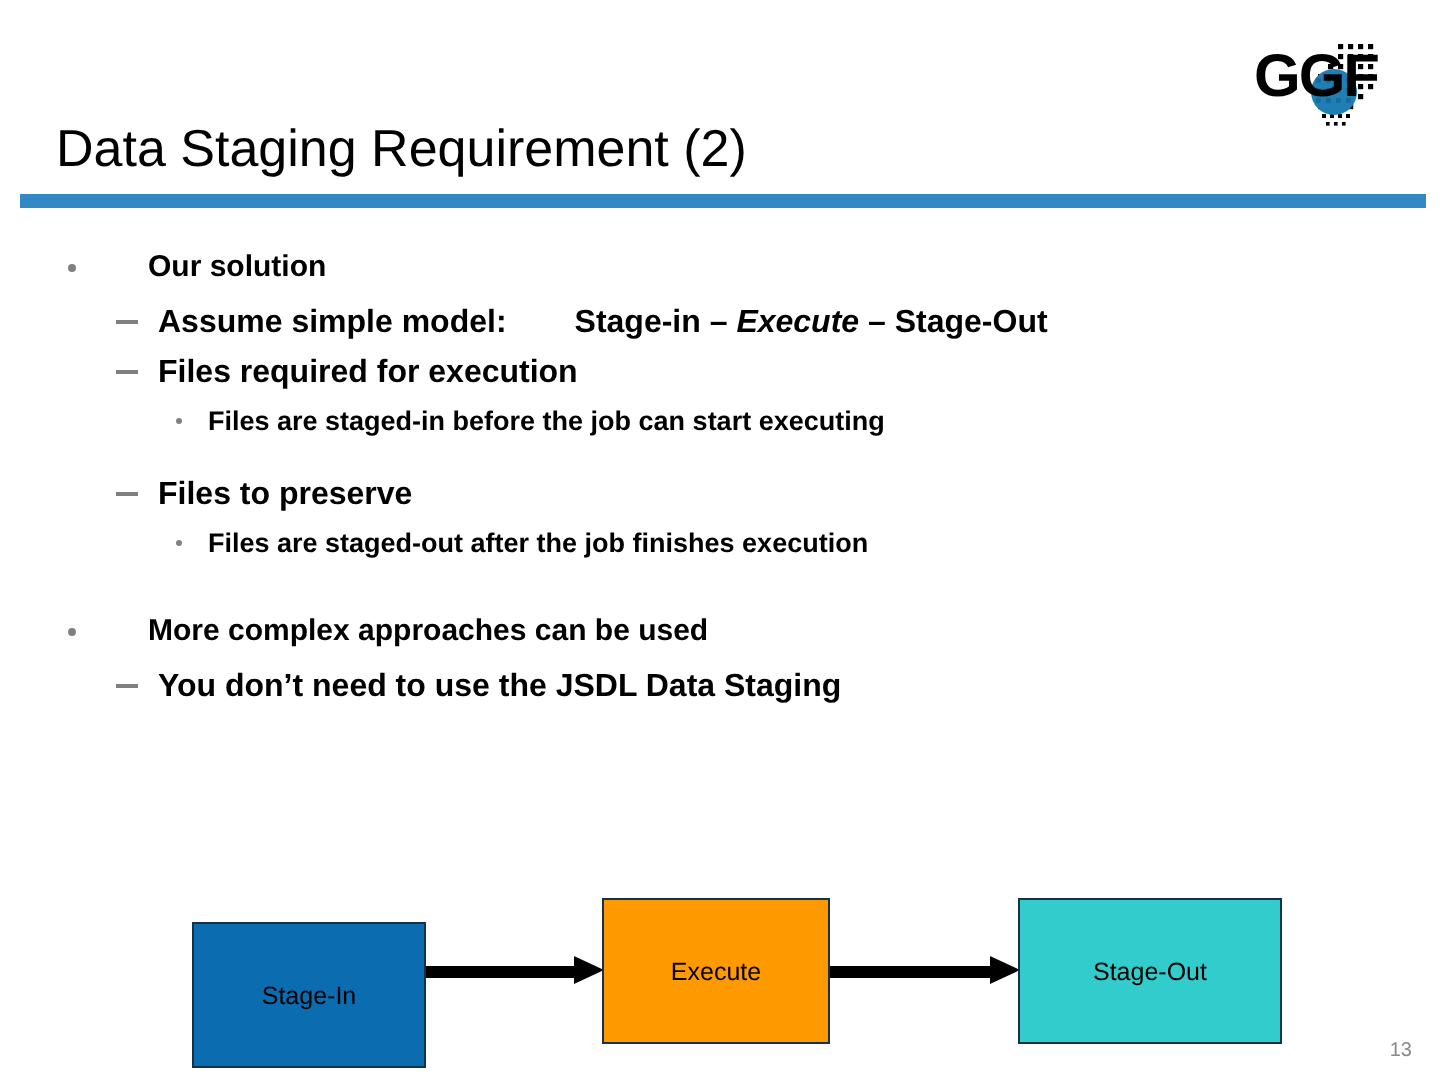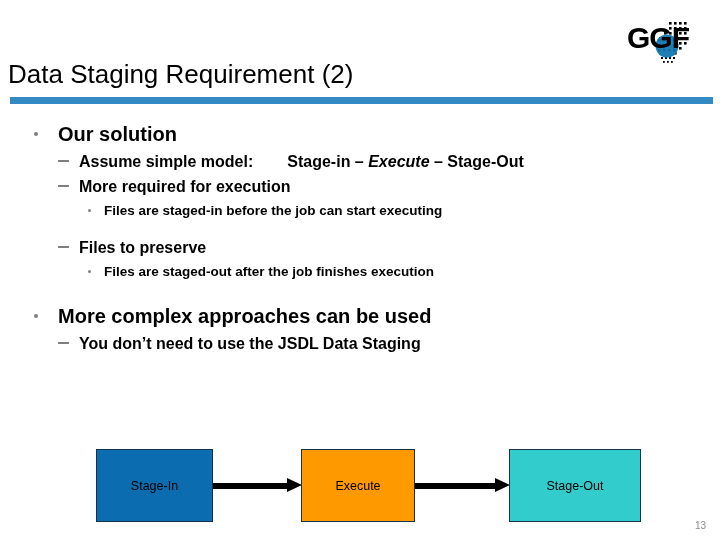--- a/index.html
+++ b/index.html
@@ -28,21 +28,21 @@
     position: absolute;
     left: 625px;
     top: 8px;
     width: 68px;
     height: 62px;
   }
 
   
   .title {
     position: absolute;
-    left: 8px;
+    left: 28px;
     top: 59px;
     font-size: 26px;
     font-weight: normal;
     color: #000000;
     letter-spacing: 0px;
     white-space: nowrap;
   }
   .title-rule {
     position: absolute;
     left: 10px;
@@ -55,22 +55,22 @@
   
   .body-area {
     position: absolute;
     left: 0;
     top: 112px;
     width: 720px;
   }
 
   .lvl1 {
     position: relative;
-    padding-left: 58px;
-    font-size: 20px;
+    padding-left: 74px;
+    font-size: 15px;
     font-weight: bold;
     color: #000000;
     line-height: 26px;
     margin-top: 9px;
   }
   .lvl1 .bullet {
     position: absolute;
     left: 34px;
     top: 11px;
     width: 4px;
@@ -135,21 +135,21 @@
     height: 73px;
     border: 1px solid #14324a;
     box-sizing: border-box;
     display: flex;
     align-items: center;
     justify-content: center;
     font-size: 12.5px;
     font-weight: normal;
     color: #000000;
   }
-  .node-stage-in  { left: 96px;  width: 117px; background: #0b6cb0; }
+  .node-stage-in  { left: 96px;  width: 117px; background: #0b6cb0; margin-top: 12px; }
   .node-execute   { left: 301px; width: 114px; background: #ff9900; }
   .node-stage-out { left: 509px; width: 132px; background: #33cccc; }
 
   .arrow {
     position: absolute;
     top: 32px;
     height: 9px;
   }
   .arrow .shaft {
     position: absolute;
@@ -265,21 +265,21 @@
       <span>Our solution</span>
     </div>
 
     <div class="lvl2">
       <span class="dash"></span>
       <span>Assume simple model:</span><span class="tabgap"></span><span>Stage-in – </span><span class="ital">Execute</span><span> – Stage-Out</span>
     </div>
 
     <div class="lvl2">
       <span class="dash"></span>
-      <span>More required for execution</span>
+      <span>Files required for execution</span>
     </div>
 
     <div class="lvl3">
       <span class="bullet"></span>
       <span>Files are staged-in before the job can start executing</span>
     </div>
 
     <div class="spacer-lg"></div>
 
     <div class="lvl2">

